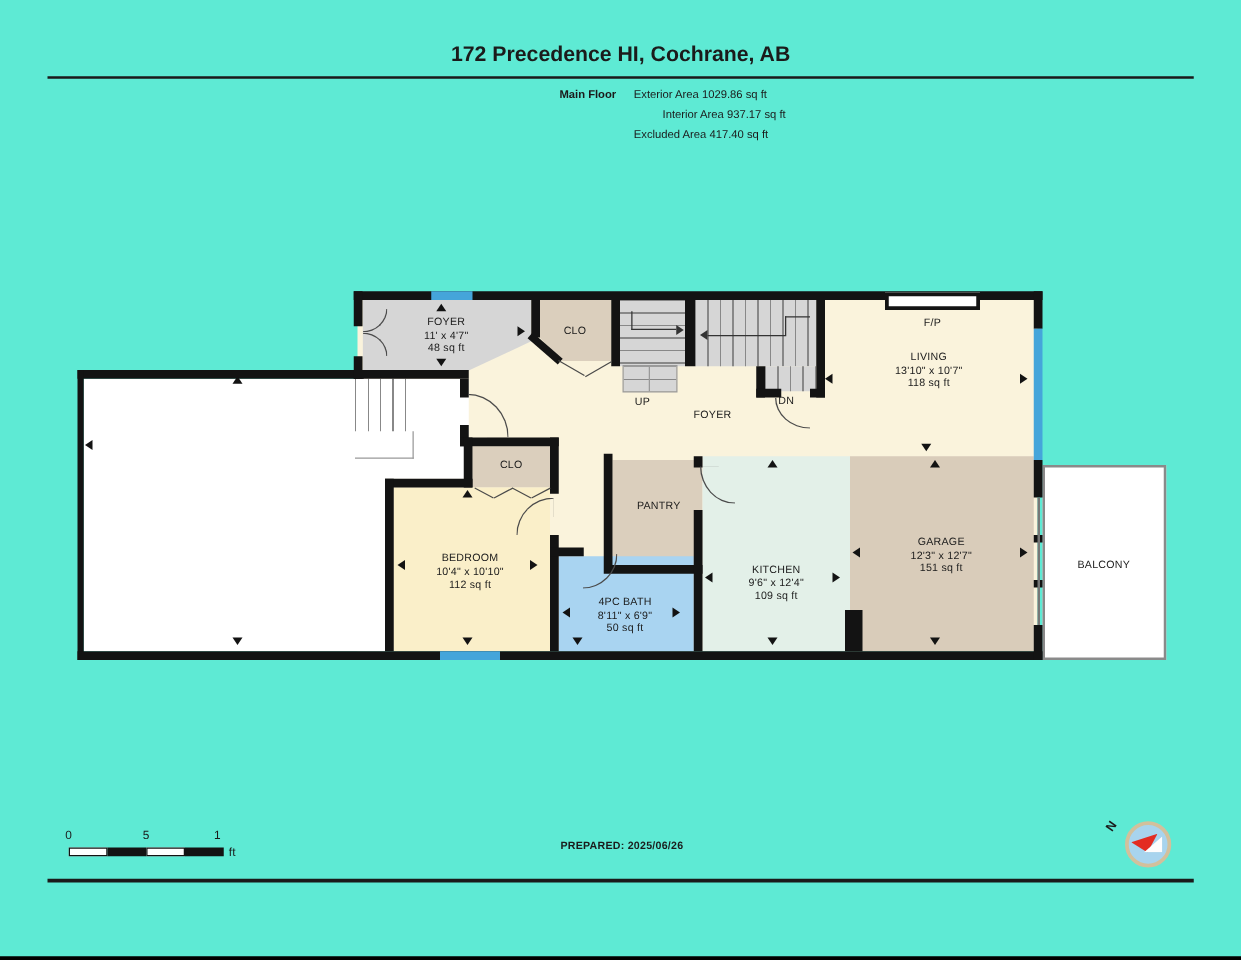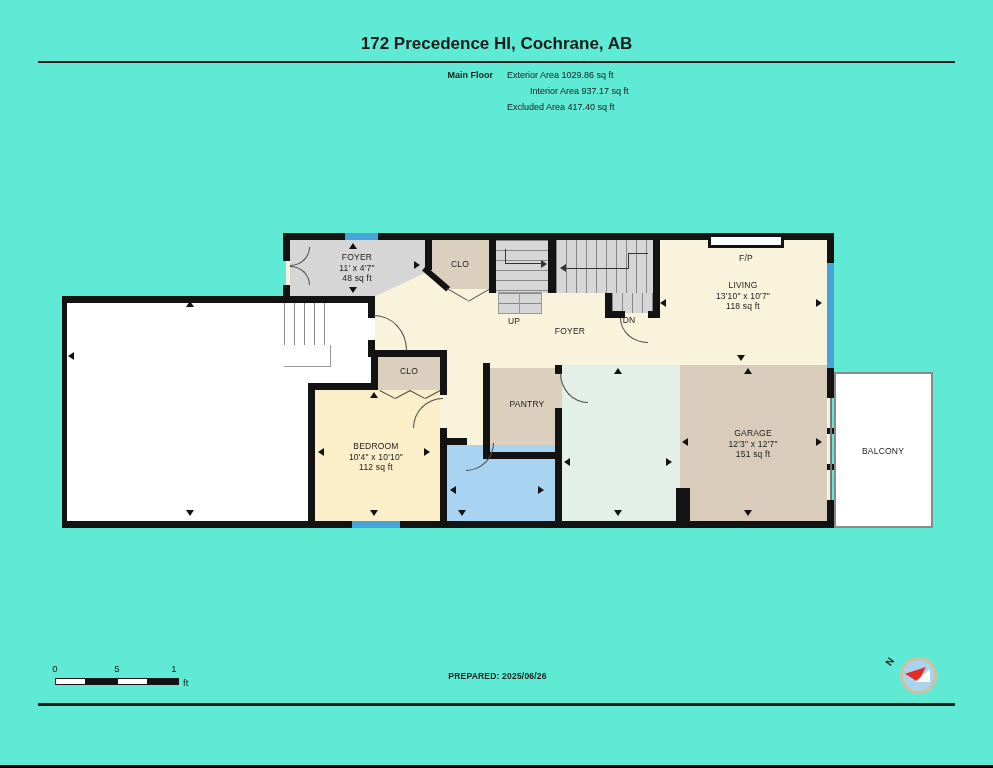--- a/index.html
+++ b/index.html
@@ -176,21 +176,31 @@
     <div>LIVING</div>
     <div>13'10" x 10'7"</div>
     <div>118 sq ft</div>
   </div>
   <div class="lbl" style="left:379px; top:366px; width:60px;">CLO</div>
   <div class="lbl" style="left:316px; top:441px; width:120px;">
     <div>BEDROOM</div>
     <div>10'4" x 10'10"</div>
     <div>112 sq ft</div>
   </div>
+  <div class="lbl" style="left:440px; top:476px; width:120px;">
+    <div>4PC BATH</div>
+    <div>8'11" x 6'9"</div>
+    <div>50 sq ft</div>
+  </div>
   <div class="lbl" style="left:467px; top:399px; width:120px;">PANTRY</div>
+  <div class="lbl" style="left:561px; top:450px; width:120px;">
+    <div>KITCHEN</div>
+    <div>9'6" x 12'4"</div>
+    <div>109 sq ft</div>
+  </div>
   <div class="lbl" style="left:693px; top:428px; width:120px;">
     <div>GARAGE</div>
     <div>12'3" x 12'7"</div>
     <div>151 sq ft</div>
   </div>
   <div class="lbl" style="left:823px; top:446px; width:120px;">BALCONY</div>
 
   <div class="lbl" style="left:48px; top:664px; width:14px; font-size:9.5px;">0</div>
   <div class="lbl" style="left:110px; top:664px; width:14px; font-size:9.5px;">5</div>
   <div class="lbl" style="left:164px; top:664px; width:20px; font-size:9.5px;">1</div>

